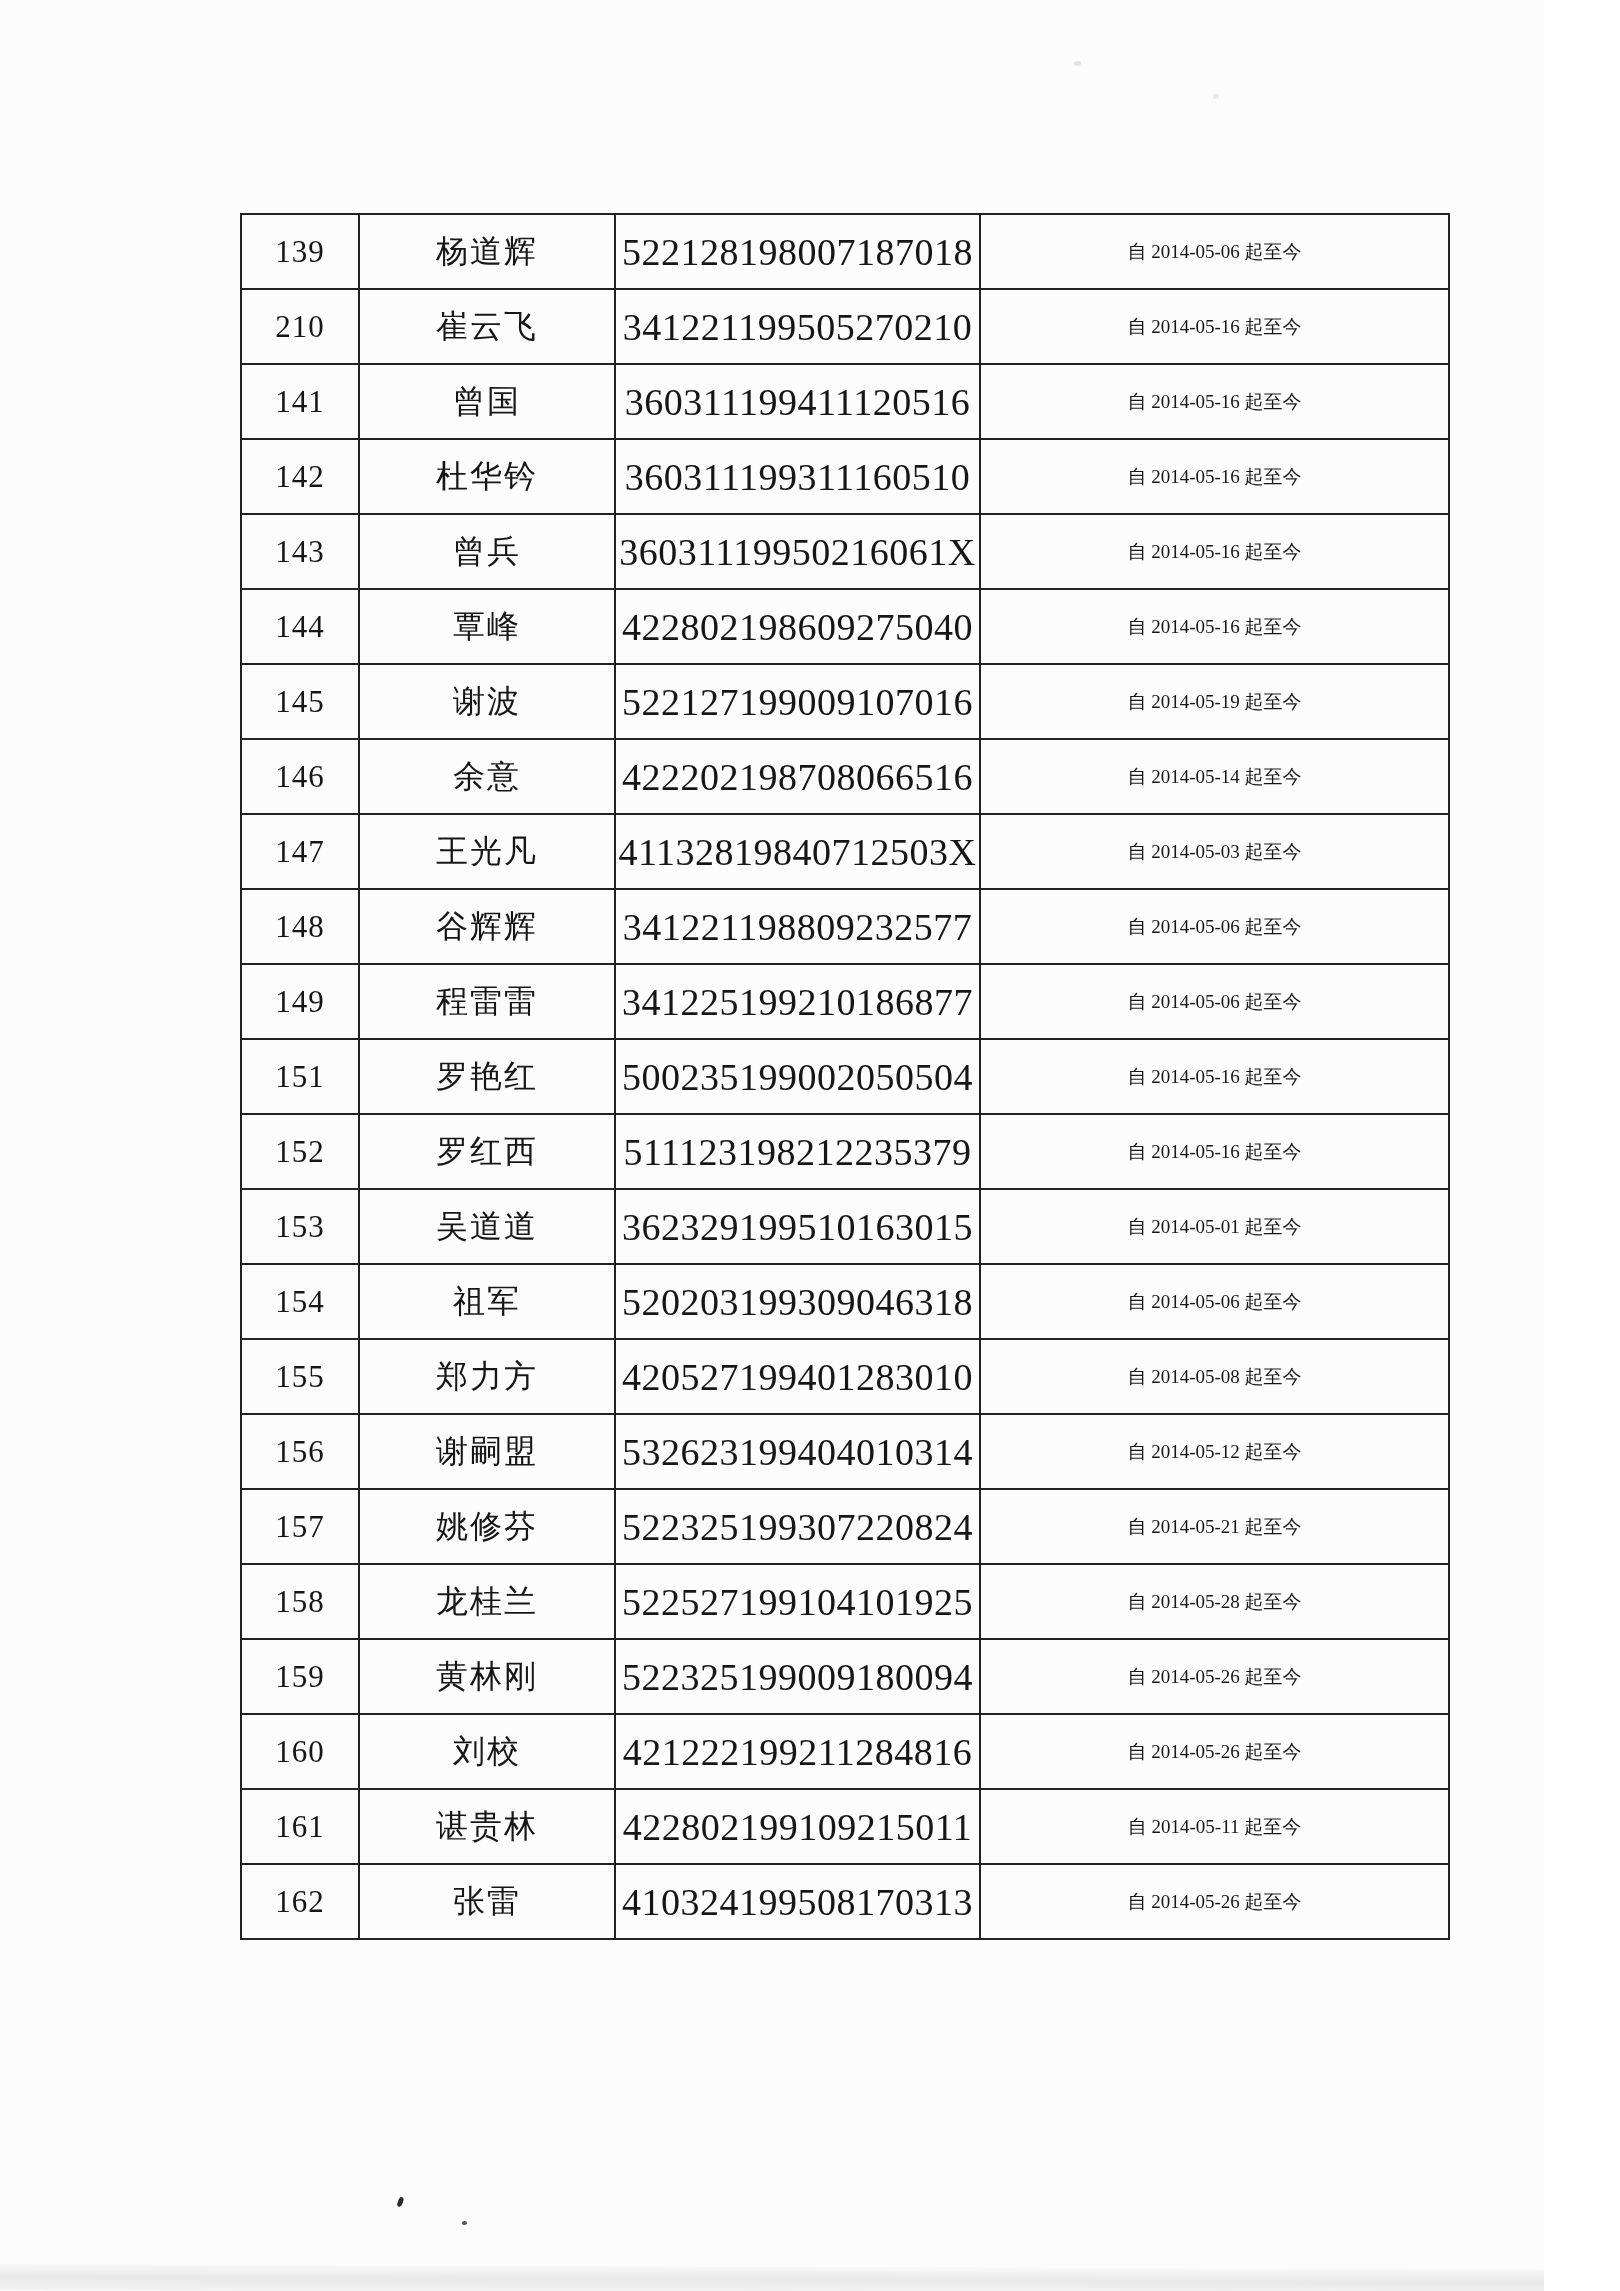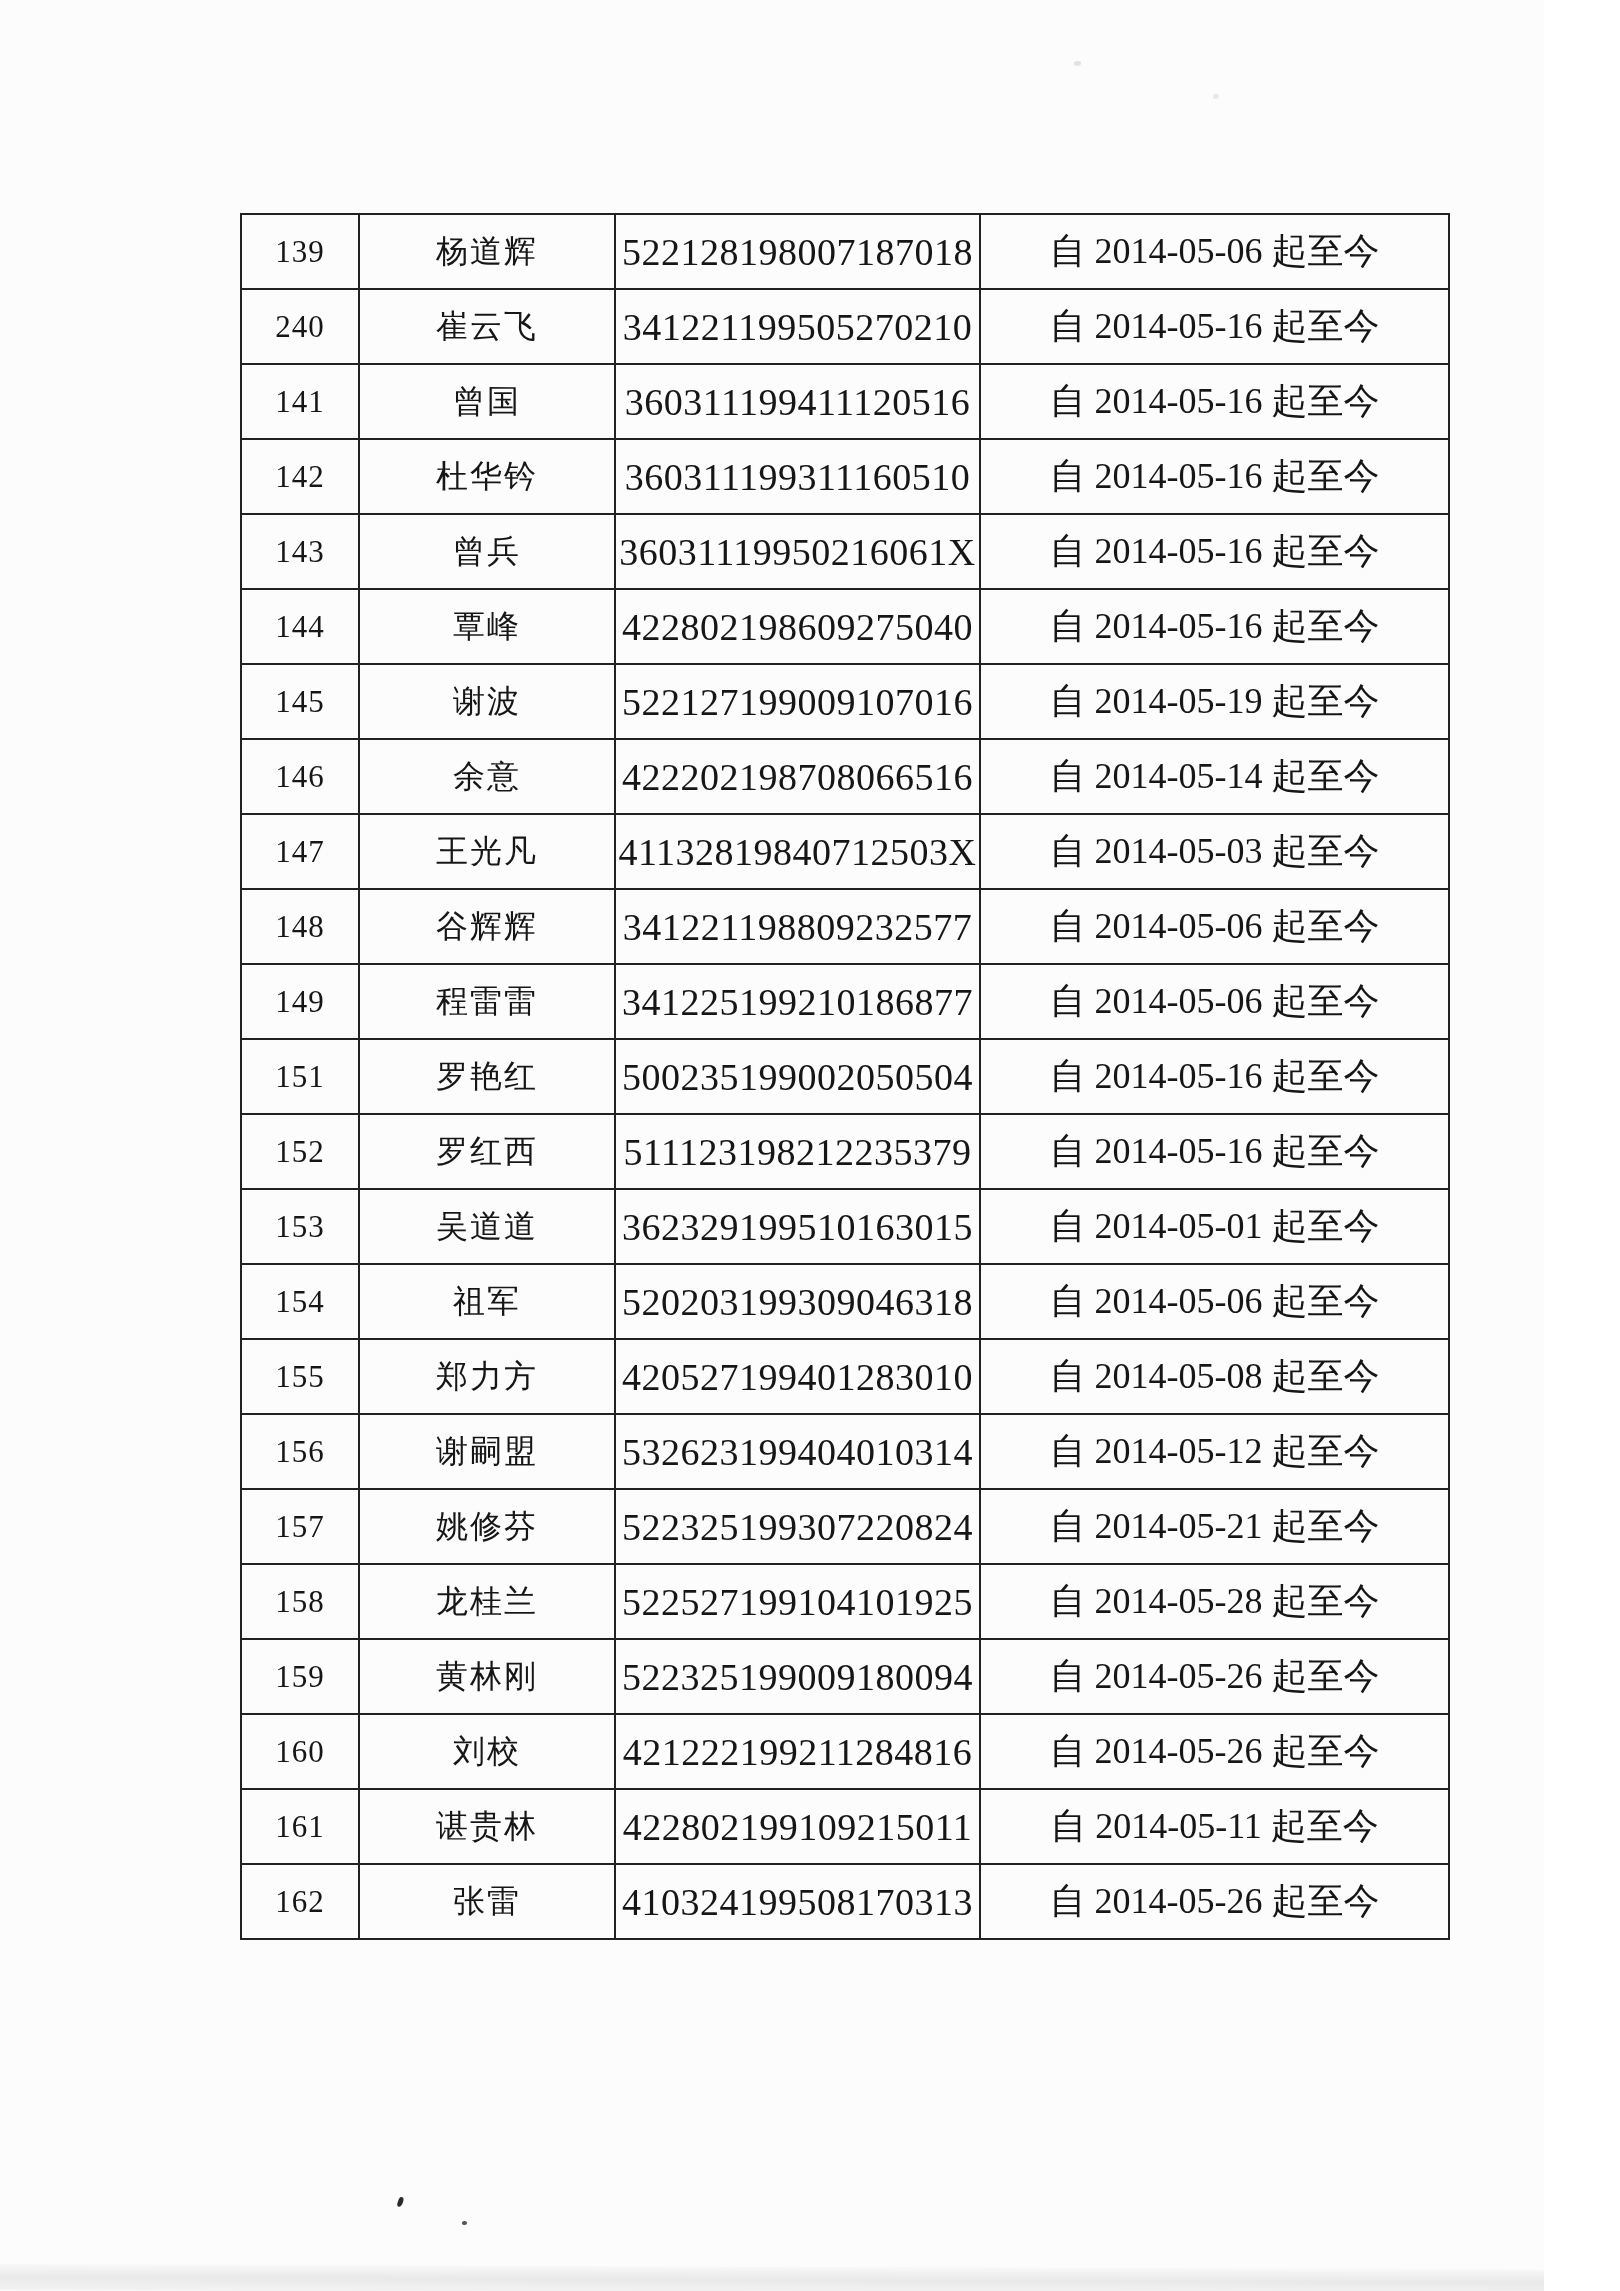--- a/index.html
+++ b/index.html
@@ -30,21 +30,21 @@
     height: 73px;
     text-align: center;
     vertical-align: middle;
     padding: 0;
     overflow: hidden;
     white-space: nowrap;
   }
   td.c-no   { font-size: 31px; letter-spacing: 1px; }
   td.c-name { font-size: 32px; letter-spacing: 2px; border-radius: 17px; }
   td.c-id   { font-size: 38px; letter-spacing: 0.5px; }
-  td.c-period { font-size: 36px; }
+  td.c-period { font-size: 19px; }
   
   .scan-shadow {
     position: absolute;
     left: -9.8px;
     top: 2264px;
     width: 1647px;
     height: 25.5px;
     background: linear-gradient(180deg, #f8f8f8 0%, #e9e9e9 50%, #f3f3f3 100%);
     transform: rotate(0.2deg);
     transform-origin: left center;
@@ -72,21 +72,21 @@
       <col style="width:469px">
     </colgroup>
     <tbody>
         <tr>
     <td class="c-no">139</td>
     <td class="c-name">杨道辉</td>
     <td class="c-id">522128198007187018</td>
     <td class="c-period">自 2014-05-06 起至今</td>
   </tr>
         <tr>
-    <td class="c-no">240</td>
+    <td class="c-no">210</td>
     <td class="c-name">崔云飞</td>
     <td class="c-id">341221199505270210</td>
     <td class="c-period">自 2014-05-16 起至今</td>
   </tr>
         <tr>
     <td class="c-no">141</td>
     <td class="c-name">曾国</td>
     <td class="c-id">360311199411120516</td>
     <td class="c-period">自 2014-05-16 起至今</td>
   </tr>

